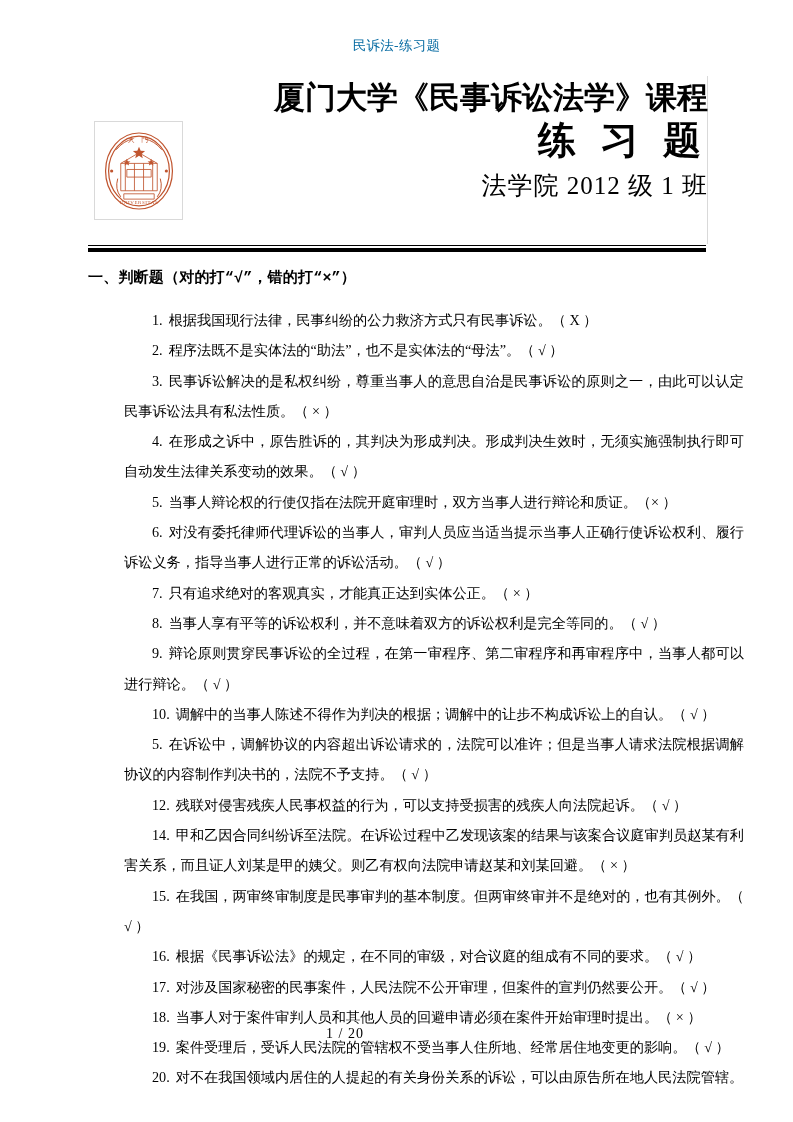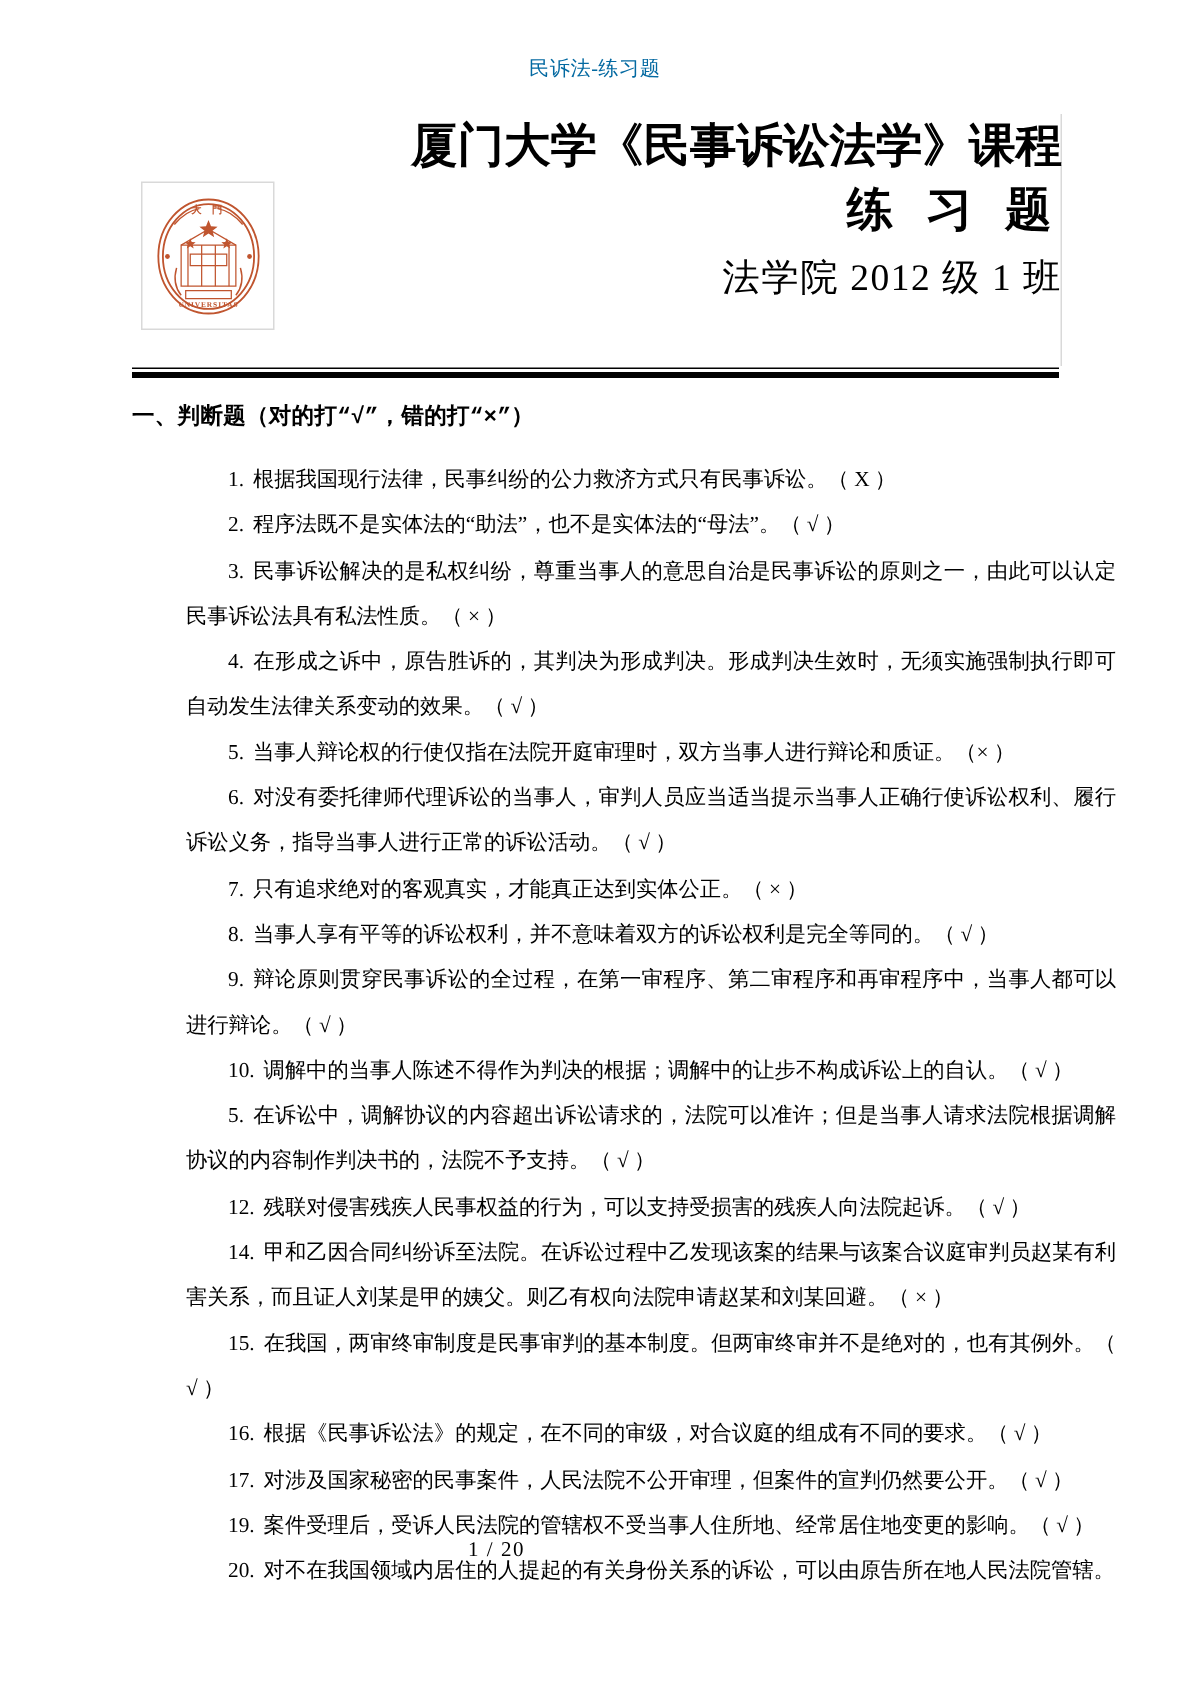--- a/index.html
+++ b/index.html
@@ -50,21 +50,20 @@
   .seal-cell {
     position: absolute;
     left: 0px;
     top: 45px;
     width: 89px;
     height: 99px;
     border: 1px solid #d9d9d9;
     box-sizing: border-box;
     background: #fff;
     overflow: hidden;
-    font-weight: bold;
   }
   .seal {
     position: absolute;
     left: 50%;
     top: 50%;
     transform: translate(-50%, -50%);
     width: 76px;
     height: 86px;
   }
   .titles {
@@ -76,23 +75,23 @@
   }
   .title-line-1 {
     font-family: "DejaVu Serif", "Liberation Serif", serif;
     font-weight: bold;
     font-size: 31px;
     line-height: 42px;
     letter-spacing: 0px;
     white-space: nowrap;
   }
   .title-line-2 {
-    font-family: Liberation Serif, serif;
+    font-family: Liberation Sans, sans-serif;
     font-weight: bold;
-    font-size: 31px;
+    font-size: 38px;
     line-height: 44px;
     letter-spacing: 7px;
     padding-left: 7px;
   }
   .title-line-3 {
     font-family: "Liberation Serif", "DejaVu Serif", serif;
     font-size: 25px;
     line-height: 48px;
     letter-spacing: 1px;
   }
@@ -162,20 +161,21 @@
   
   .doc-footer {
     position: absolute;
     left: 0;
     top: 1024px;
     width: 662px;
     text-align: center;
     font-size: 14px;
     line-height: 20px;
     letter-spacing: 1px;
+    padding-left: 14px;
   }
 </style>
 </head>
 <body>
 
 <div class="page">
 
   <div class="doc-header">民诉法-练习题</div>
 
   <div class="title-block">
@@ -235,19 +235,20 @@
       <p class="q-item"><span class="q-num">7.</span><span class="q-gap"></span><span>只有追求绝对的客观真实，才能真正达到实体公正。（  × ）</span></p>
       <p class="q-item"><span class="q-num">8.</span><span class="q-gap"></span><span>当事人享有平等的诉讼权利，并不意味着双方的诉讼权利是完全等同的。（  √ ）</span></p>
       <p class="q-item"><span class="q-num">9.</span><span class="q-gap"></span><span>辩论原则贯穿民事诉讼的全过程，在第一审程序、第二审程序和再审程序中，当事人都可以进行辩论。（  √ ）</span></p>
       <p class="q-item"><span class="q-num">10.</span><span class="q-gap"></span><span>调解中的当事人陈述不得作为判决的根据；调解中的让步不构成诉讼上的自认。（  √ ）</span></p>
       <p class="q-item"><span class="q-num">5.</span><span class="q-gap"></span><span>在诉讼中，调解协议的内容超出诉讼请求的，法院可以准许；但是当事人请求法院根据调解协议的内容制作判决书的，法院不予支持。（  √ ）</span></p>
       <p class="q-item"><span class="q-num">12.</span><span class="q-gap"></span><span>残联对侵害残疾人民事权益的行为，可以支持受损害的残疾人向法院起诉。（  √ ）</span></p>
       <p class="q-item"><span class="q-num">14.</span><span class="q-gap"></span><span>甲和乙因合同纠纷诉至法院。在诉讼过程中乙发现该案的结果与该案合议庭审判员赵某有利害关系，而且证人刘某是甲的姨父。则乙有权向法院申请赵某和刘某回避。（ ×  ）</span></p>
       <p class="q-item"><span class="q-num">15.</span><span class="q-gap"></span><span>在我国，两审终审制度是民事审判的基本制度。但两审终审并不是绝对的，也有其例外。（ √ ）</span></p>
       <p class="q-item"><span class="q-num">16.</span><span class="q-gap"></span><span>根据《民事诉讼法》的规定，在不同的审级，对合议庭的组成有不同的要求。（  √ ）</span></p>
       <p class="q-item"><span class="q-num">17.</span><span class="q-gap"></span><span>对涉及国家秘密的民事案件，人民法院不公开审理，但案件的宣判仍然要公开。（  √ ）</span></p>
+      <p class="q-item"><span class="q-num">18.</span><span class="q-gap"></span><span>当事人对于案件审判人员和其他人员的回避申请必须在案件开始审理时提出。（ ×  ）</span></p>
       <p class="q-item"><span class="q-num">19.</span><span class="q-gap"></span><span>案件受理后，受诉人民法院的管辖权不受当事人住所地、经常居住地变更的影响。（ √  ）</span></p>
       <p class="q-item"><span class="q-num">20.</span><span class="q-gap"></span><span>对不在我国领域内居住的人提起的有关身份关系的诉讼，可以由原告所在地人民法院管辖。</span></p>
     </div>
 
   <div class="doc-footer">1 / 20</div>
 
 </div>
 
 </body></html>

